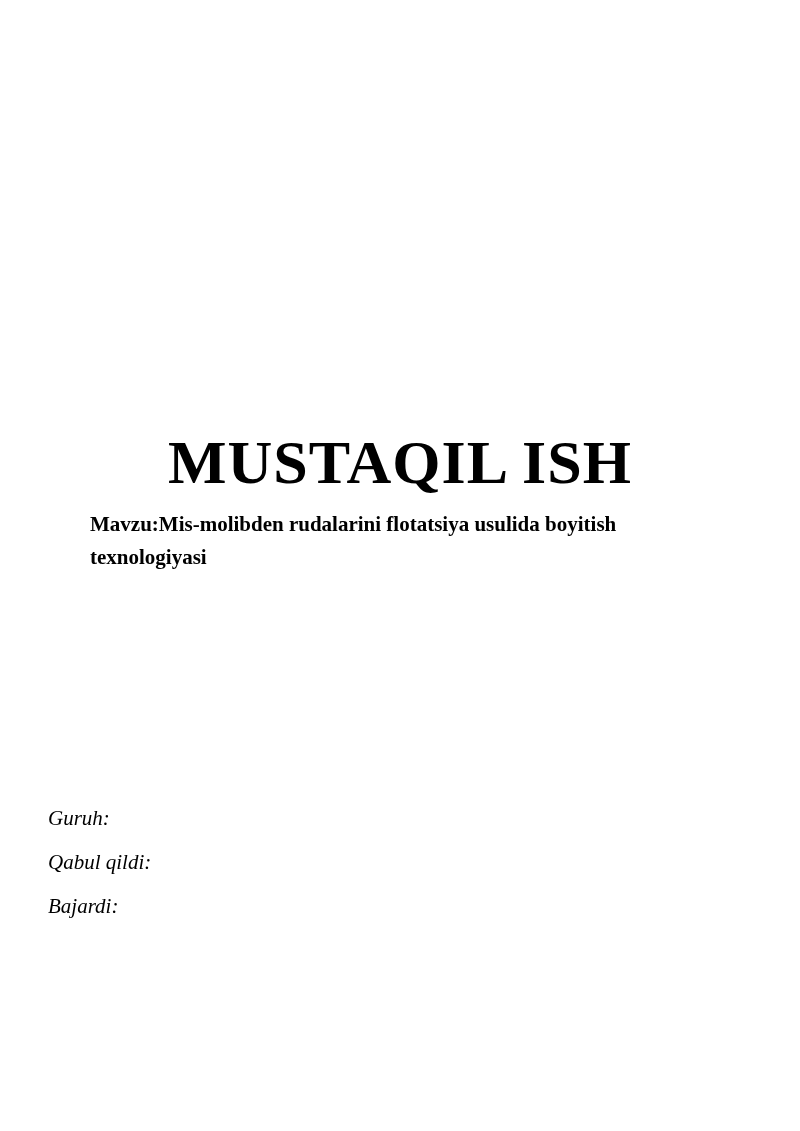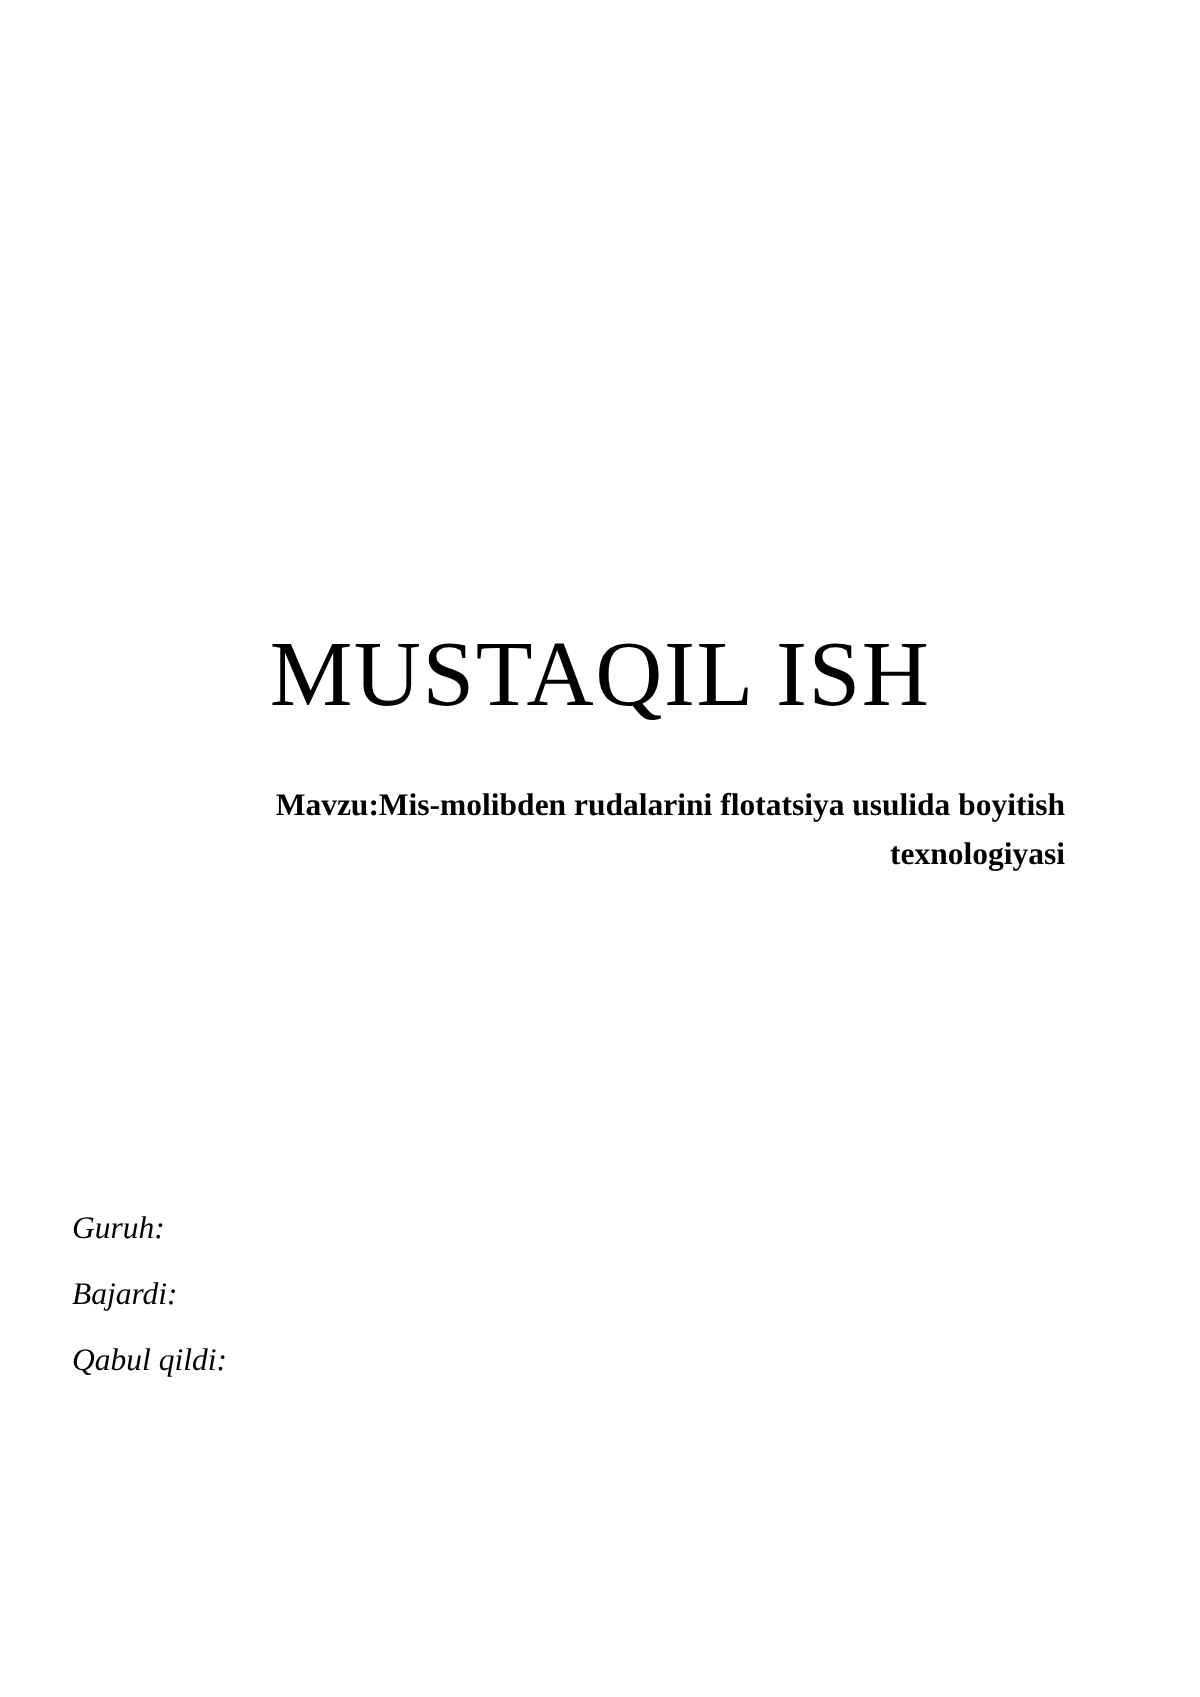--- a/index.html
+++ b/index.html
@@ -25,31 +25,31 @@
   .title-block {
     position: absolute;
     top: 418px;
     left: 0;
     width: 800px;
     text-align: center;
   }
   .doc-title {
     font-family: "Liberation Serif", serif;
     font-size: 62px;
-    font-weight: normal;
+    font-weight: bold;
     letter-spacing: 1px;
     line-height: 1.05;
-    margin: 0;
+    margin: 12px;
   }
   .subtitle-block {
     position: absolute;
-    top: 520px;
+    top: 508px;
     left: 90px;
     width: 620px;
-    text-align: right;
+    text-align: left;
   }
   .doc-subtitle {
     font-family: "Liberation Serif", serif;
     font-size: 21px;
     font-weight: bold;
     line-height: 1.55;
     margin: 0;
   }
   .fields-block {
     position: absolute;
@@ -85,22 +85,22 @@
   <div class="subtitle-block">
     <p class="doc-subtitle">Mavzu:Mis-molibden rudalarini flotatsiya usulida boyitish texnologiyasi</p>
   </div>
 
   <div class="fields-block">
     <div class="field-row">
       <span class="field-label">Guruh:</span>
       <span class="field-value"></span>
     </div>
     <div class="field-row">
-      <span class="field-label">Bajardi:</span>
+      <span class="field-label">Qabul qildi:</span>
       <span class="field-value"></span>
     </div>
     <div class="field-row">
-      <span class="field-label">Qabul qildi:</span>
+      <span class="field-label">Bajardi:</span>
       <span class="field-value"></span>
     </div>
   </div>
 
 </div>
 
 </body></html>

